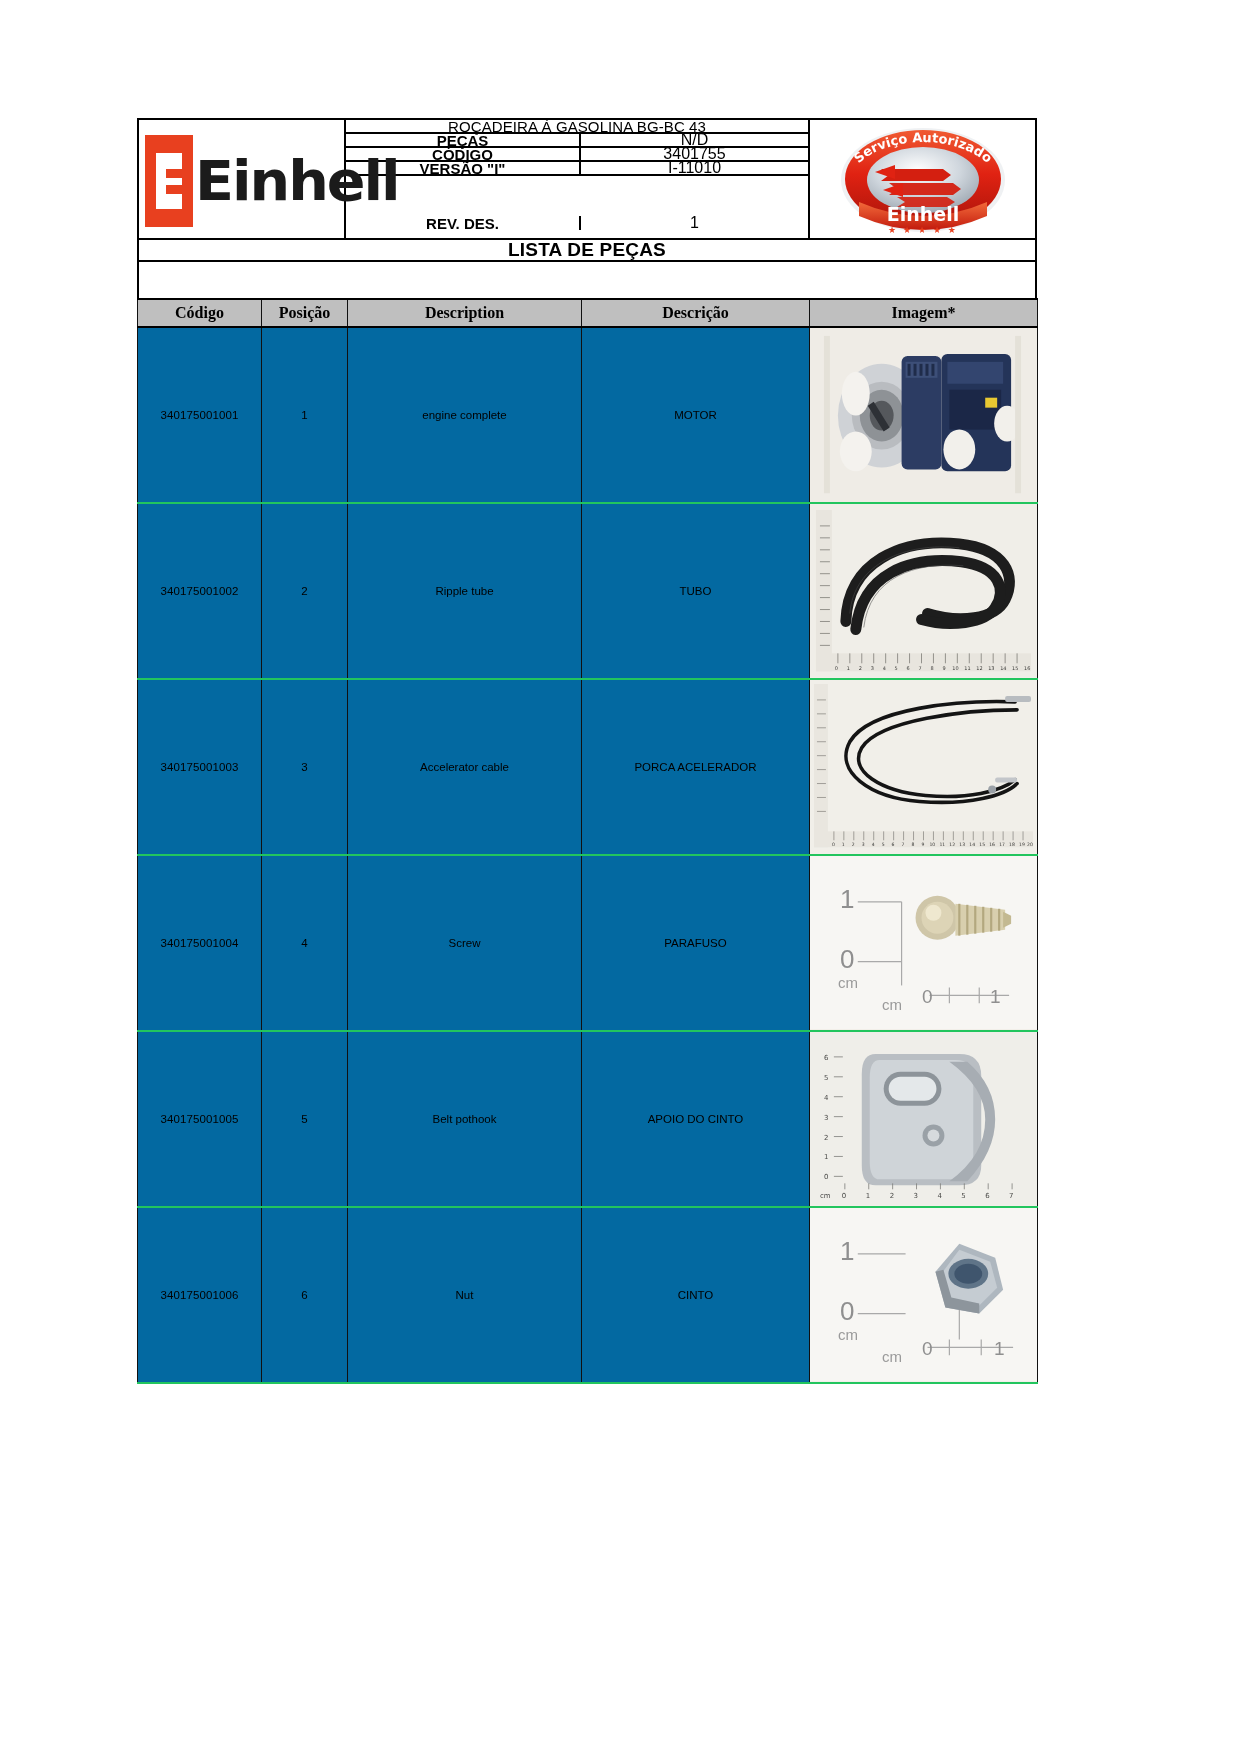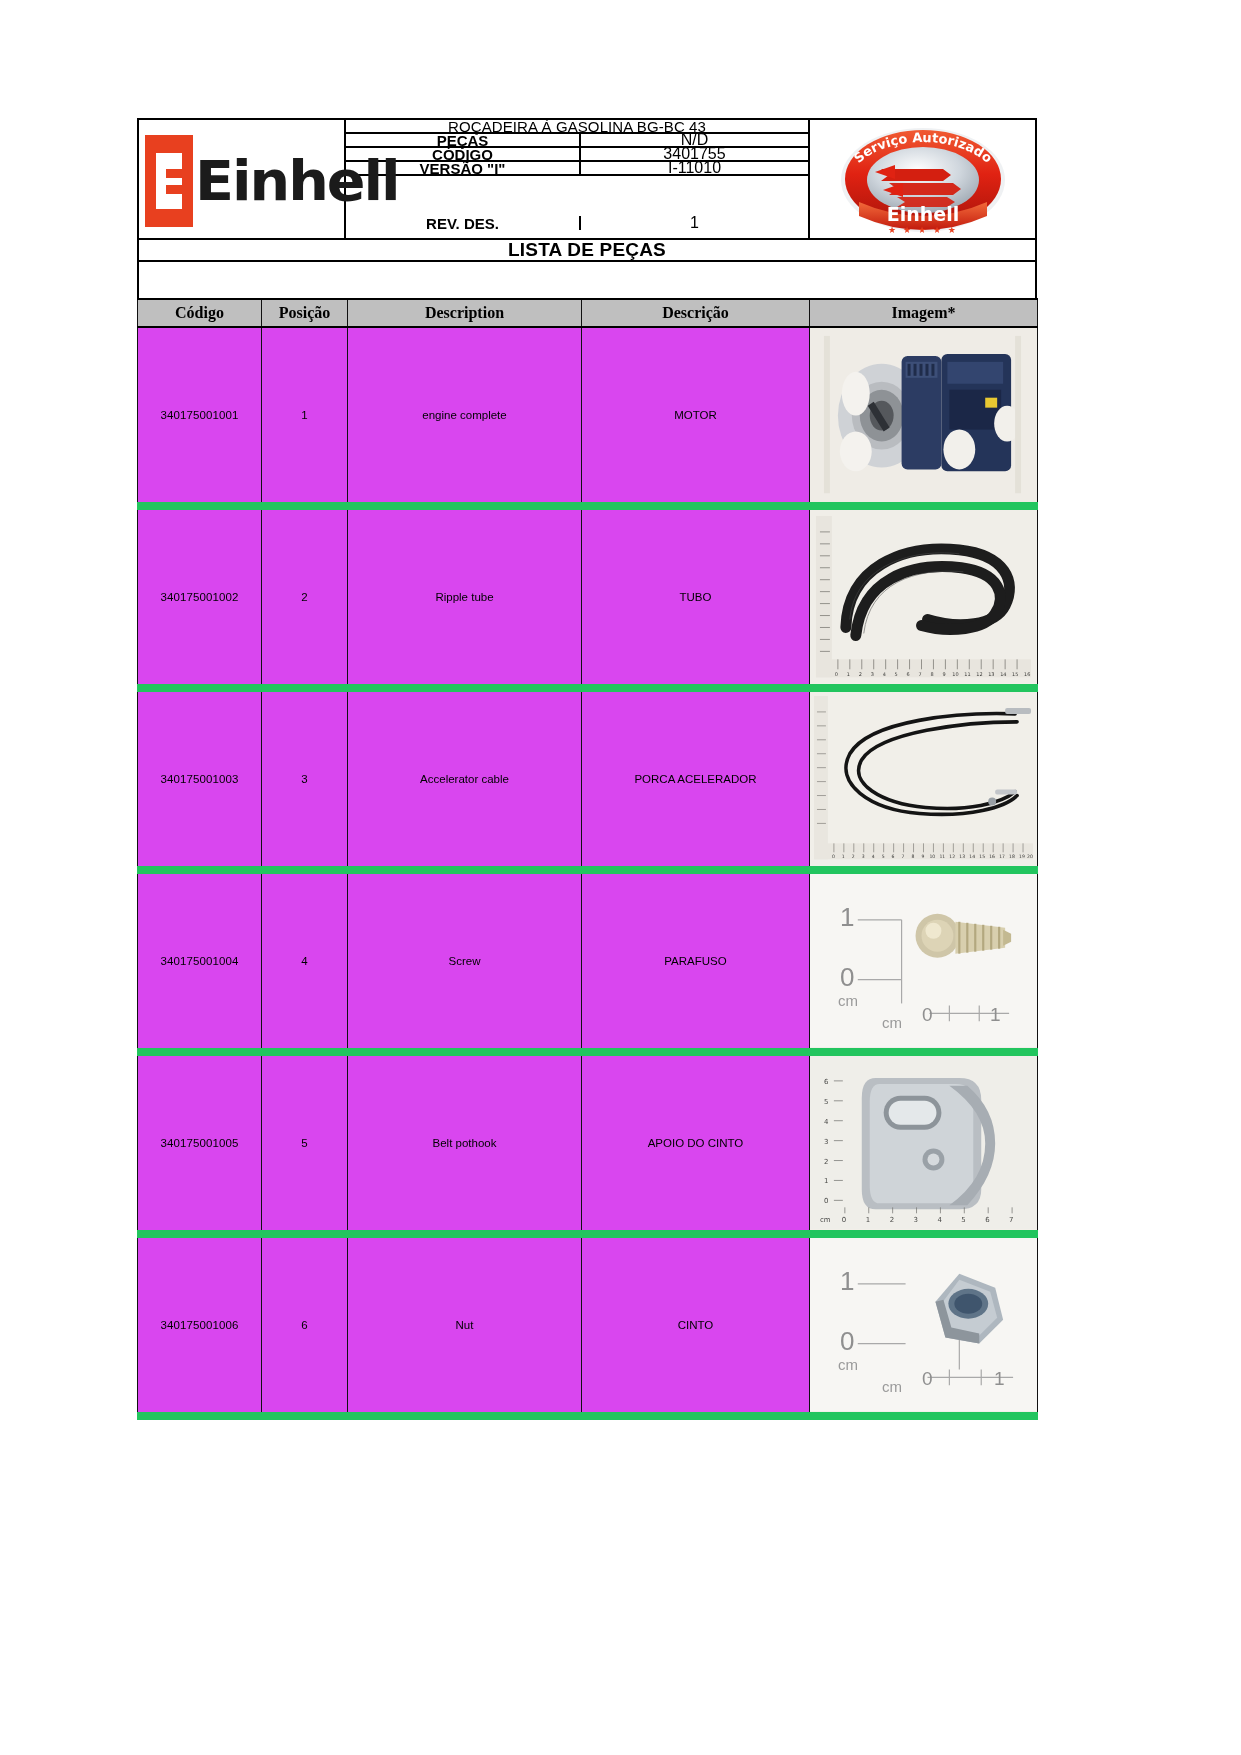--- a/index.html
+++ b/index.html
@@ -179,22 +179,22 @@
   .c-posicao { width: 86px; }
   .c-desc-en { width: 234px; }
   .c-desc-pt { width: 228px; }
   .c-imagem  { width: 228px; }
 
   table.parts tbody td {
     text-align: center;
     vertical-align: middle;
     font-size: 11.5px;
     height: 174px;
-    border-bottom: 8px solid #22c55e;
-    background: #d946ef;
+    border-bottom: 2px solid #22c55e;
+    background: #0369a1;
   }
   table.parts tbody td.cell-code { font-size: 11.5px; letter-spacing: .1px; }
   table.parts tbody td.cell-pos  { font-size: 11.5px; }
   table.parts tbody td.cell-img  { padding: 0; }
 
   .imgbox {
     width: 100%;
     height: 174px;
     overflow: hidden;
     position: relative;

